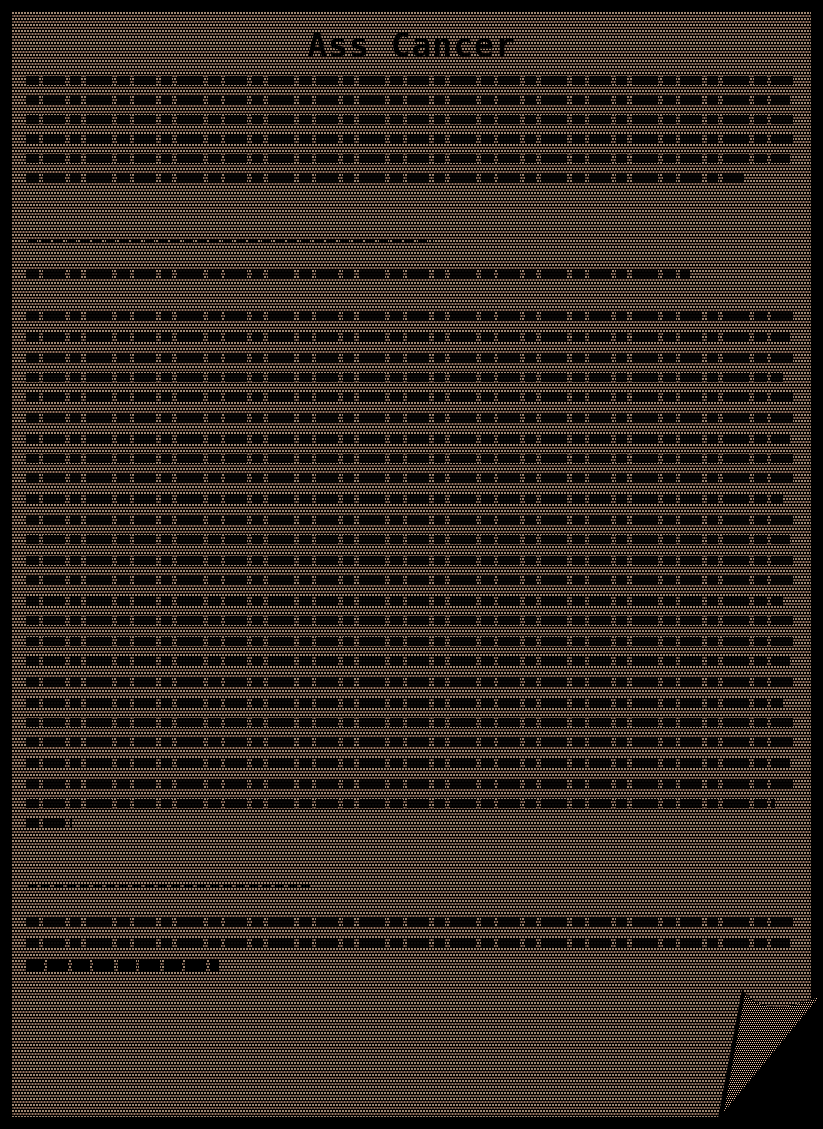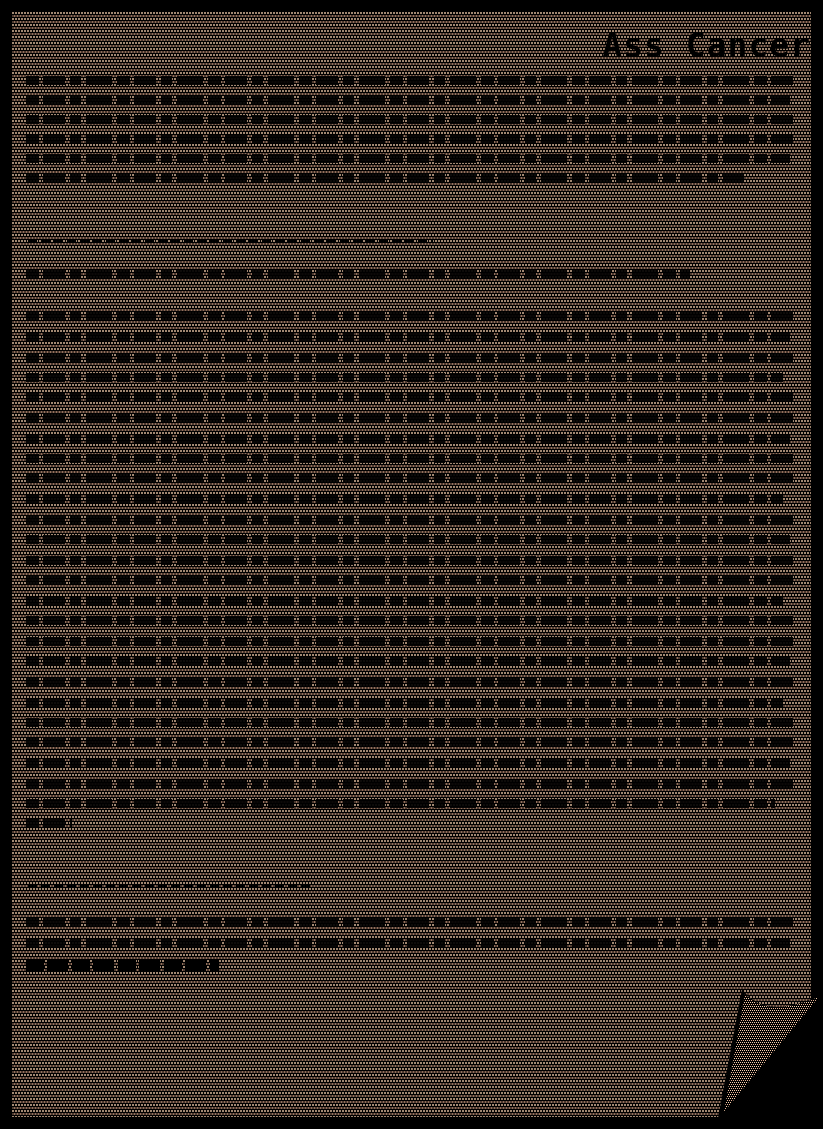--- a/index.html
+++ b/index.html
@@ -12,21 +12,21 @@
     background-color:#000;
     background-image:
       radial-gradient(circle at 1px 1px, #f7d0ae 0.55px, rgba(0,0,0,0) 1.0px),
       radial-gradient(circle at 1px 1px, #e2ab8e 0.55px, rgba(0,0,0,0) 1.0px);
     background-size:3px 6px,3px 6px;
     background-position:0 0,1.5px 3px;
   }
 
   #title{
     position:absolute;left:0;top:14px;width:100%;
-    text-align:right;font-size:33px;font-weight:bold;color:#000;
+    text-align:center;font-size:33px;font-weight:bold;color:#000;
     letter-spacing:1px;
   }
 
   .block{position:absolute;}
 
   
   .line{
     height:9px;margin-bottom:11px;
     background:repeating-linear-gradient(90deg,
       #000 0 13px, rgba(0,0,0,0) 13px 17px,

